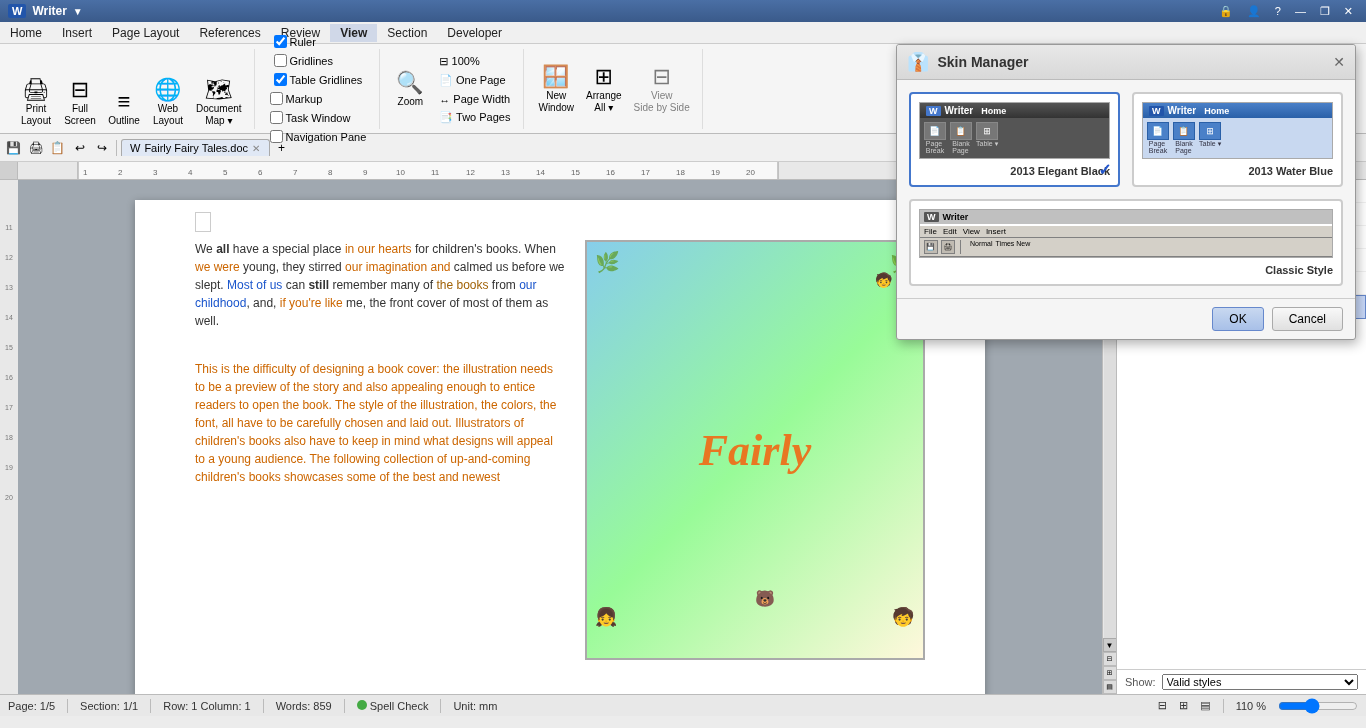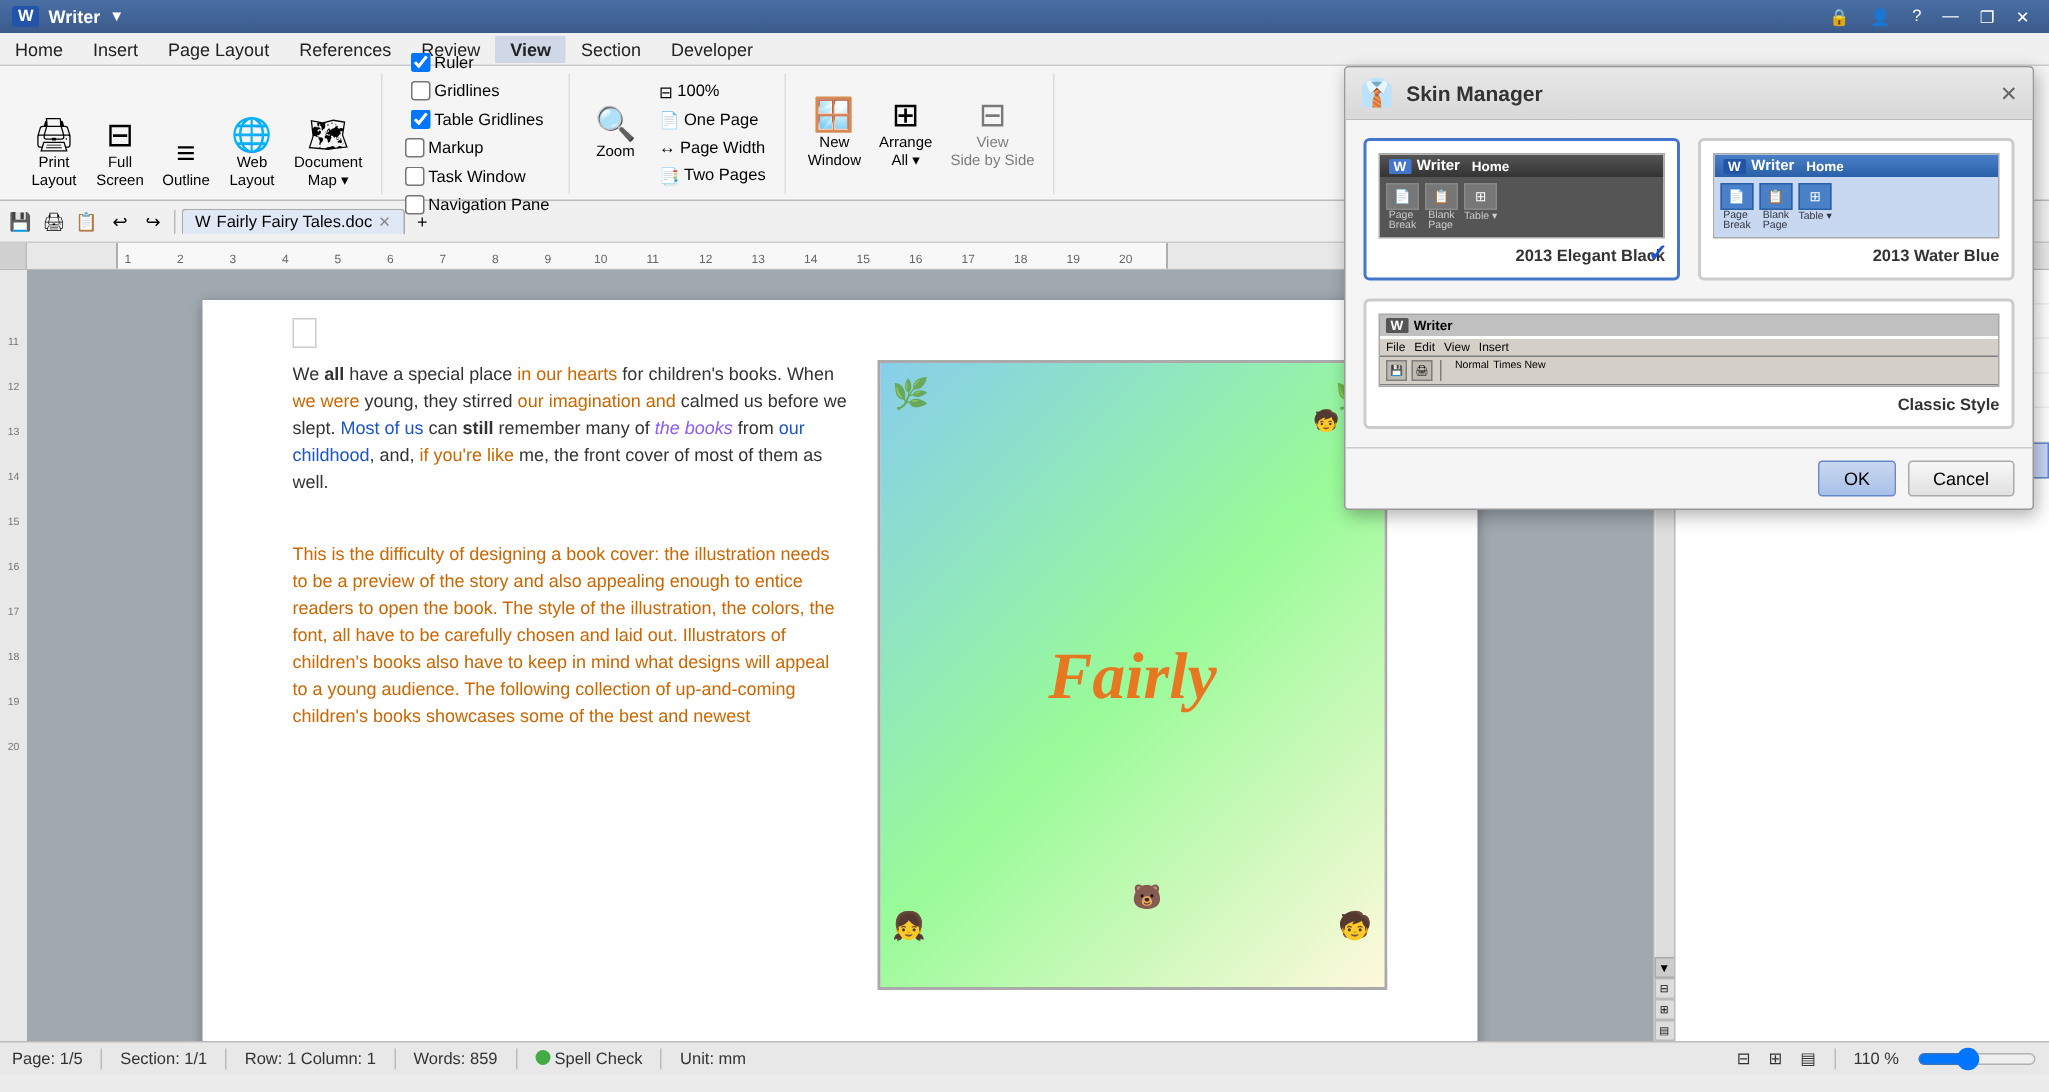--- a/index.html
+++ b/index.html
@@ -522,21 +522,21 @@
           <div style="position:absolute;bottom:30px;right:8px;font-size:18px;">🧒</div>
           <div style="position:absolute;top:30px;right:30px;font-size:14px;">🧒</div>
           <div style="position:absolute;bottom:50px;left:50%;font-size:16px;">🐻</div>
         </div>
 
         <div class="doc-text" style="margin-bottom:30px;">
           We <span style="font-weight:bold;">all</span> have a special place <span style="color:#cc6600;">in our hearts</span>
           for children's books. When <span style="color:#cc6600;">we were</span>
           young, they stirred <span style="color:#cc6600;">our imagination and</span>
           calmed us before we slept. <span style="color:#1a55cc;">Most of us</span>
-          can <span style="font-weight:bold;">still</span> remember many of <span style="color:#8b5cf6;font-style:italic;">the books</span>
+          can <span style="font-weight:bold;">still</span> remember many of <span style="color:#a16207;">the books</span>
           from <span style="color:#1a55cc;">our childhood</span>, and, <span style="color:#cc6600;">if you're like</span>
           me, the front cover of most of them as well.
         </div>
 
         <div class="doc-text" style="margin-bottom:20px;">
           <span style="color:#cc6600;">This is the difficulty of designing a book
           cover: the illustration needs to be a
           preview of the story and also appealing
           enough to entice readers to open the
           book. The style of the illustration, the
@@ -580,20 +580,28 @@
         <span class="enter-icon">↵</span>
       </div>
       <div class="style-item">
         <span>Heading 9</span>
         <span class="enter-icon">↵</span>
       </div>
       <div class="style-item selected">
         <span>Normal</span>
         <span class="enter-icon">↵</span>
       </div>
+    </div>
+    <div class="styles-footer">
+      <label>Show:</label>
+      <select>
+        <option>Valid styles</option>
+        <option>All styles</option>
+        <option>Used styles</option>
+      </select>
     </div>
   </div>
 </div>
 
 <div id="status-bar">
   <span>Page: 1/5</span>
   <div class="status-sep"></div>
   <span>Section: 1/1</span>
   <div class="status-sep"></div>
   <span>Row: 1 Column: 1</span>

